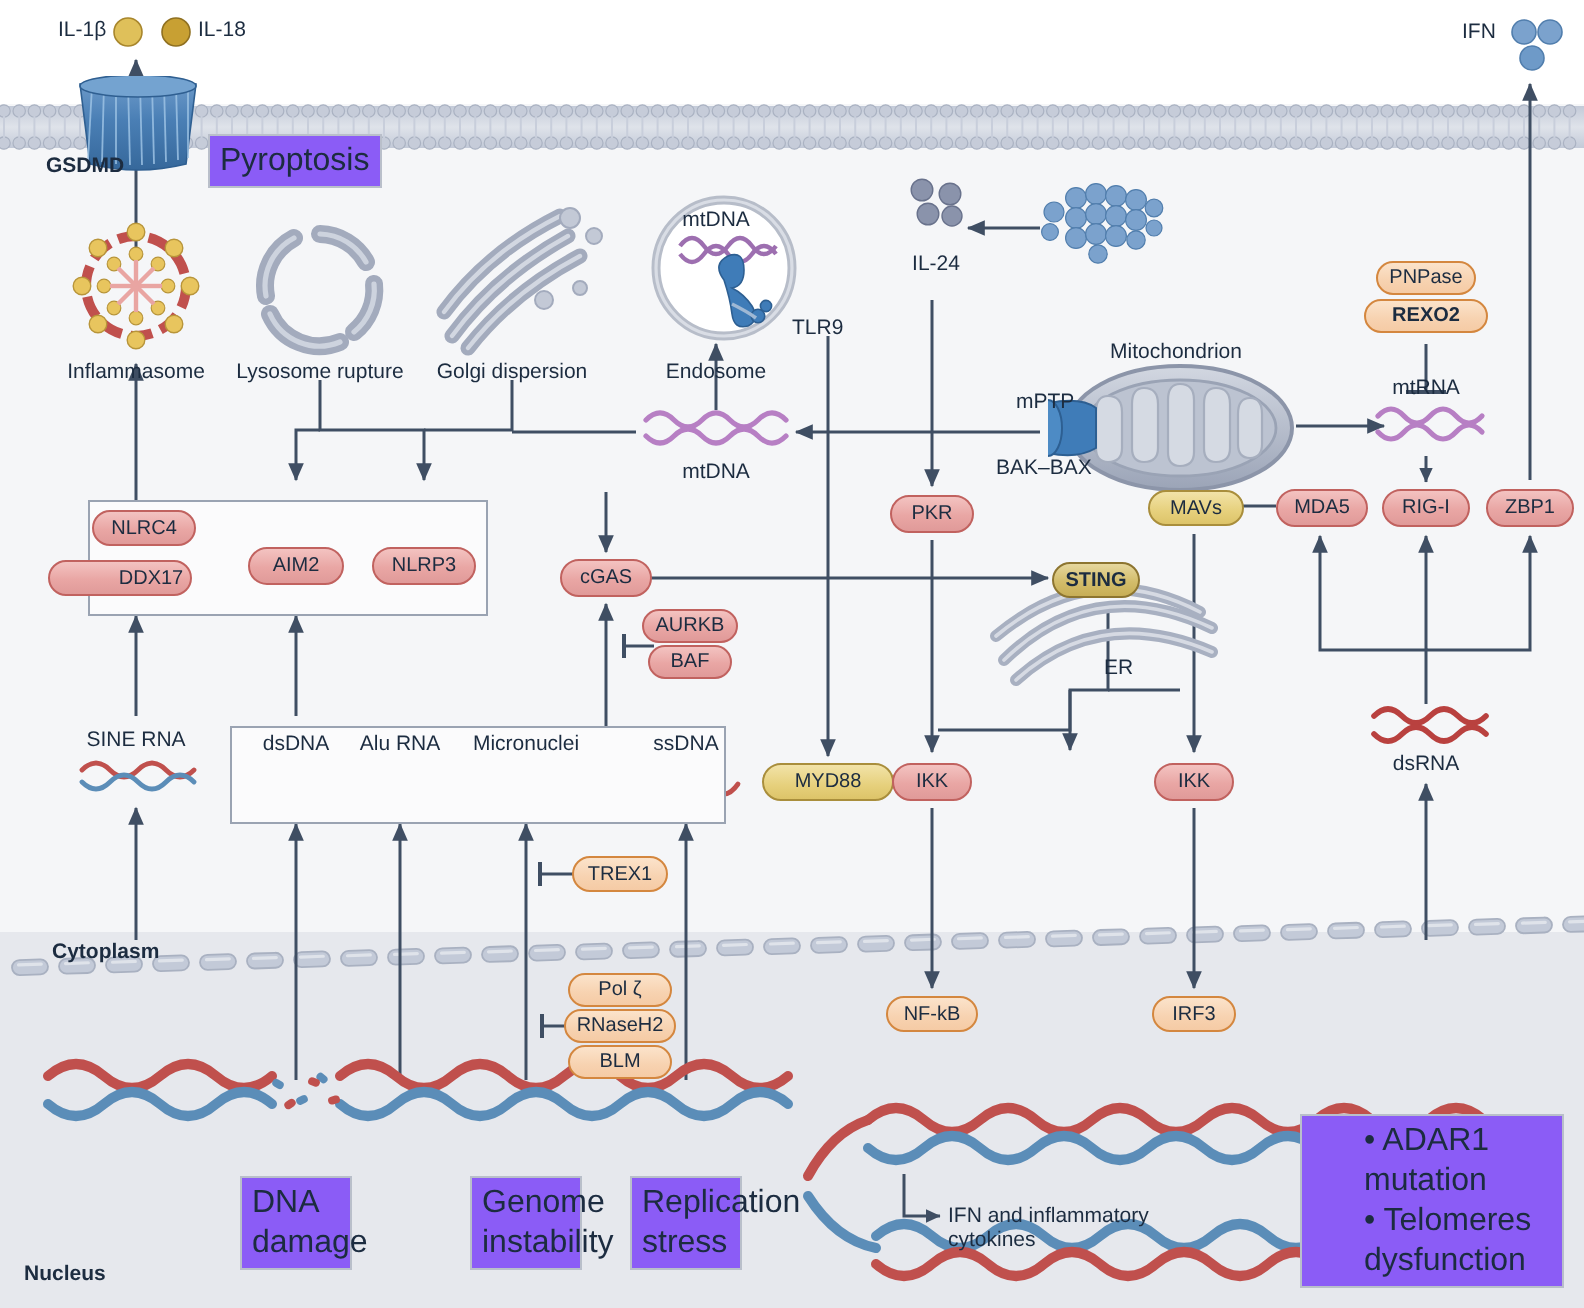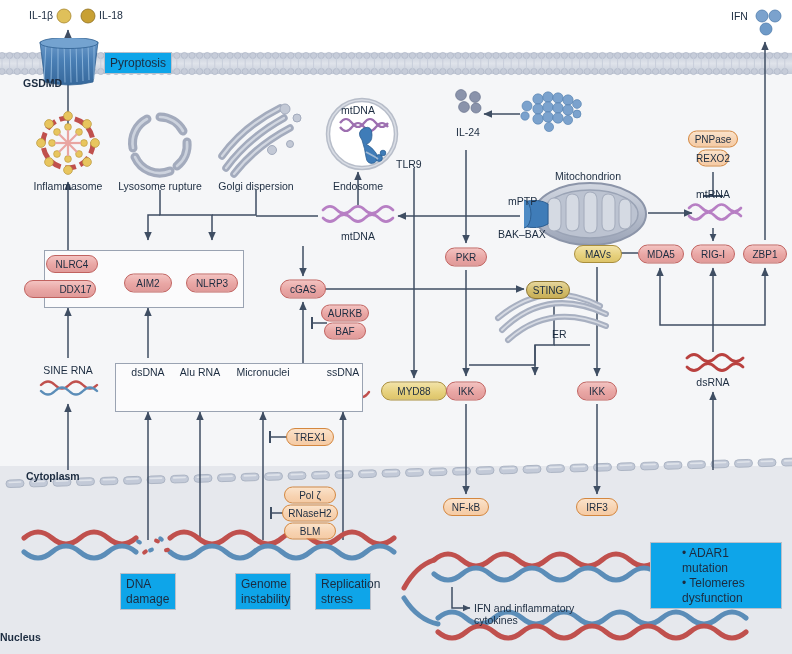--- a/index.html
+++ b/index.html
@@ -13,39 +13,39 @@
   #cytoplasm-bg{left:0;top:52px;width:792px;height:418px;background:#f5f6f8;}
   #nucleus-bg{left:0;top:466px;width:792px;height:188px;background:#e6e8ed;}
 
   
   .lbl{position:absolute;color:#1c2c40;font-size:10.5px;line-height:1.18;white-space:nowrap;}
   .lbl.c{transform:translateX(-50%);text-align:center;}
   .lbl.bold{font-weight:bold;font-size:10.5px;}
   .lbl.wrap{white-space:normal;}
 
   
-  .boxcap{position:absolute;background:#0ea5e9;border:1px solid #b9bfca;
-          color:#1c2c40;font-size:12px;line-height:1.25;padding:2.5px 5px;
-          box-sizing:border-box;}
+  .boxcap{position:absolute;background:#8b5cf6;border:1px solid #b9bfca;
+          color:#1c2c40;font-size:16px;line-height:1.25;padding:2.5px 5px;
+          box-sizing:border-box;margin-top:15px;}
   .boxcap.c{transform:translateX(-50%);}
 
   
   .grpbox{position:absolute;background:#fbfbfc;border:1px solid #9aa3b2;box-sizing:border-box;}
 
   
   .pill{position:absolute;transform:translate(-50%,-50%);
         display:flex;align-items:center;justify-content:center;
         border-radius:999px;font-size:10px;color:#1c2c40;
         box-sizing:border-box;text-align:center;white-space:nowrap;}
   .pill.red{background:linear-gradient(180deg,#f3c3c1 0%,#e9a6a4 55%,#e09a99 100%);
             border:1.2px solid #c1625f;}
   .pill.gold{background:linear-gradient(180deg,#f2e3a8 0%,#e6d07c 60%,#ddc469 100%);
              border:1.2px solid #a98e3c;}
   .pill.sting{background:linear-gradient(180deg,#e6d79e 0%,#d3bd6b 55%,#c7ae56 100%);
-              border:1.2px solid #8d7530;}
+              border:1.2px solid #8d7530;font-weight:bold;}
   .pill.orange{background:linear-gradient(180deg,#fbe3cb 0%,#f7d2b0 60%,#f5cba5 100%);
                border:1.2px solid #d4873f;}
 
   
   svg.wires{position:absolute;left:0;top:0;width:792px;height:654px;pointer-events:none;}
 
   
   .art{position:absolute;}
 </style>
 </head>
@@ -918,21 +918,21 @@
   <div class="pill red" style="left:345px;top:331px;width:42px;height:17px;">BAF</div>
 
   <div class="pill red" style="left:466px;top:257px;width:42px;height:19px;">PKR</div>
 
   <div class="pill gold" style="left:598px;top:254px;width:48px;height:18px;">MAVs</div>
   <div class="pill red" style="left:661px;top:254px;width:46px;height:19px;">MDA5</div>
   <div class="pill red" style="left:713px;top:254px;width:44px;height:19px;">RIG-I</div>
   <div class="pill red" style="left:765px;top:254px;width:44px;height:19px;">ZBP1</div>
 
   <div class="pill orange" style="left:713px;top:139px;width:50px;height:17px;">PNPase</div>
-  <div class="pill orange" style="left:713px;top:158px;width:32px;height:17px;">REXO2</div>
+  <div class="pill orange" style="left:713px;top:158px;width:62px;height:17px;font-weight:bold;">REXO2</div>
 
   <div class="pill sting" style="left:548px;top:290px;width:44px;height:18px;">STING</div>
 
   <div class="pill gold" style="left:414px;top:391px;width:66px;height:19px;">MYD88</div>
   <div class="pill red" style="left:466px;top:391px;width:40px;height:19px;">IKK</div>
   <div class="pill red" style="left:597px;top:391px;width:40px;height:19px;">IKK</div>
 
   <div class="pill orange" style="left:310px;top:437px;width:48px;height:18px;">TREX1</div>
 
   <div class="pill orange" style="left:310px;top:495px;width:52px;height:17px;">Pol ζ</div>
@@ -966,21 +966,21 @@
   <div class="lbl c" style="left:358px;top:230px;">mtDNA</div>
   <div class="lbl c" style="left:713px;top:188px;">mtRNA</div>
   <div class="lbl c" style="left:713px;top:376px;">dsRNA</div>
   <div class="lbl c" style="left:68px;top:364px;">SINE RNA</div>
   <div class="lbl c" style="left:148px;top:366px;">dsDNA</div>
   <div class="lbl c" style="left:200px;top:366px;">Alu RNA</div>
   <div class="lbl c" style="left:263px;top:366px;">Micronuclei</div>
   <div class="lbl c" style="left:343px;top:366px;">ssDNA</div>
 
   <div class="lbl bold" style="left:8px;top:470px;margin-left:18px;">Cytoplasm</div>
-  <div class="lbl bold" style="left:0;top:631px;">Nucleus</div>
+  <div class="lbl bold" style="left:12px;top:631px;">Nucleus</div>
 
   <div class="boxcap c" style="left:148px;top:573px;width:56px;">DNA damage</div>
   <div class="boxcap c" style="left:263px;top:573px;width:56px;text-align:right;">Genome instability</div>
   <div class="boxcap c" style="left:343px;top:573px;width:56px;">Replication stress</div>
 
   <div class="lbl wrap" style="left:474px;top:602px;width:130px;">IFN and inflammatory cytokines</div>
 
   <div class="boxcap" style="left:650px;top:542px;width:132px;padding-left:31px;">
     <div>
       <span>•</span>

